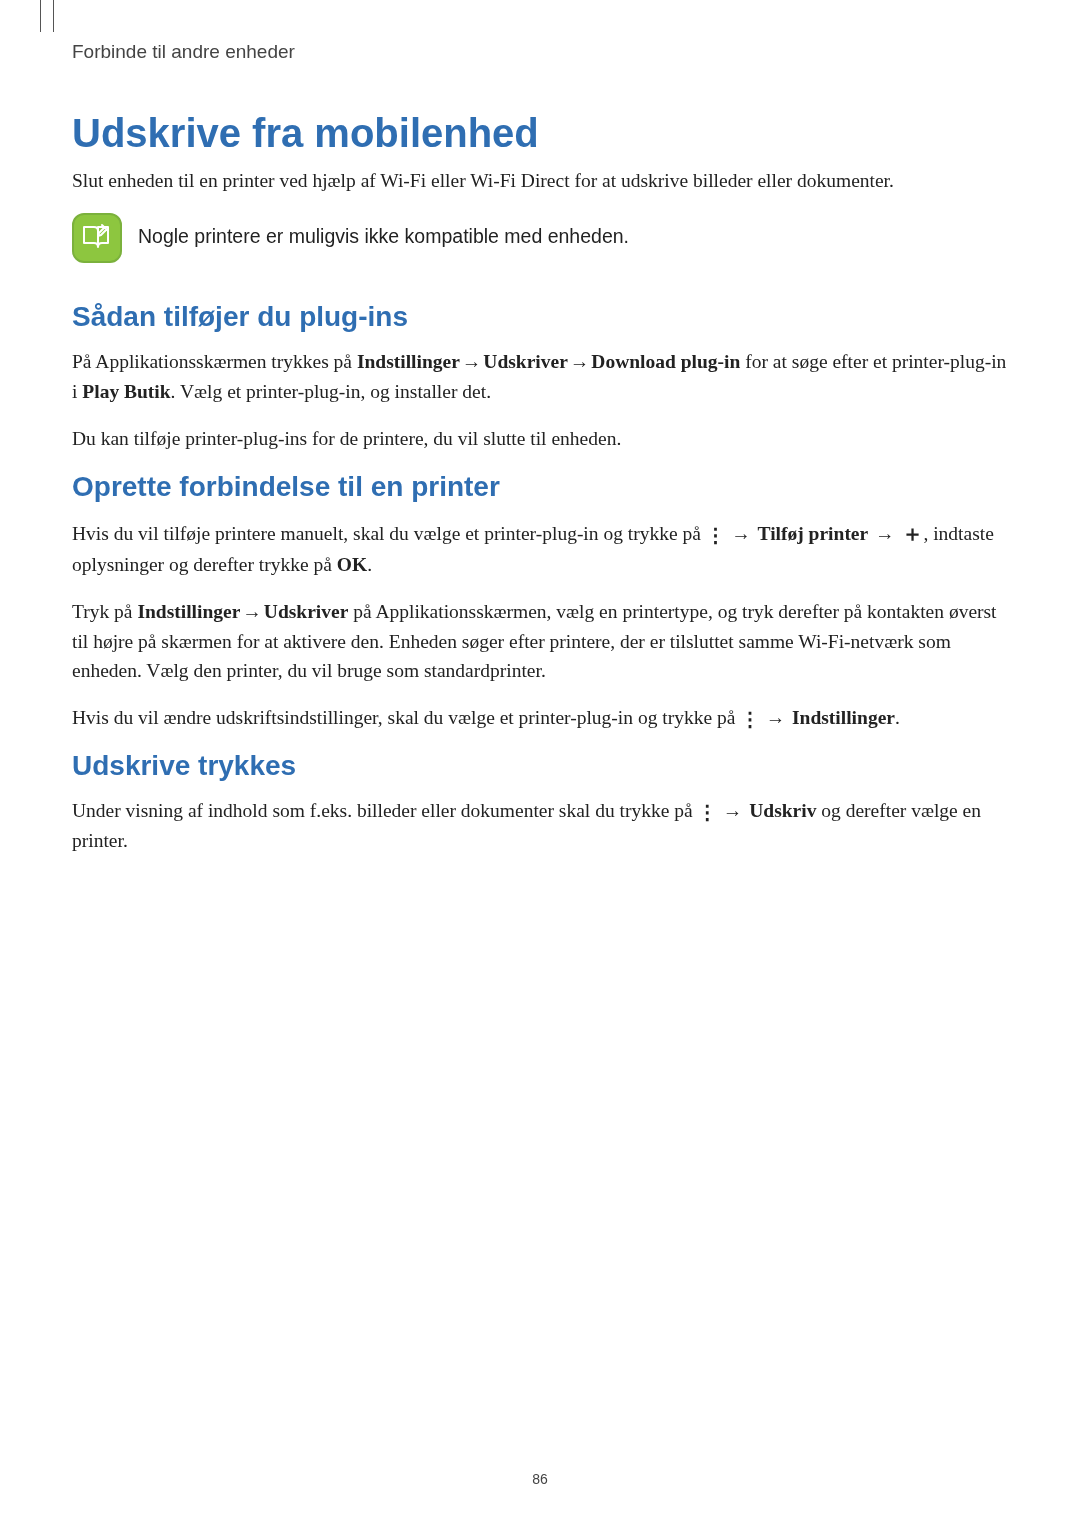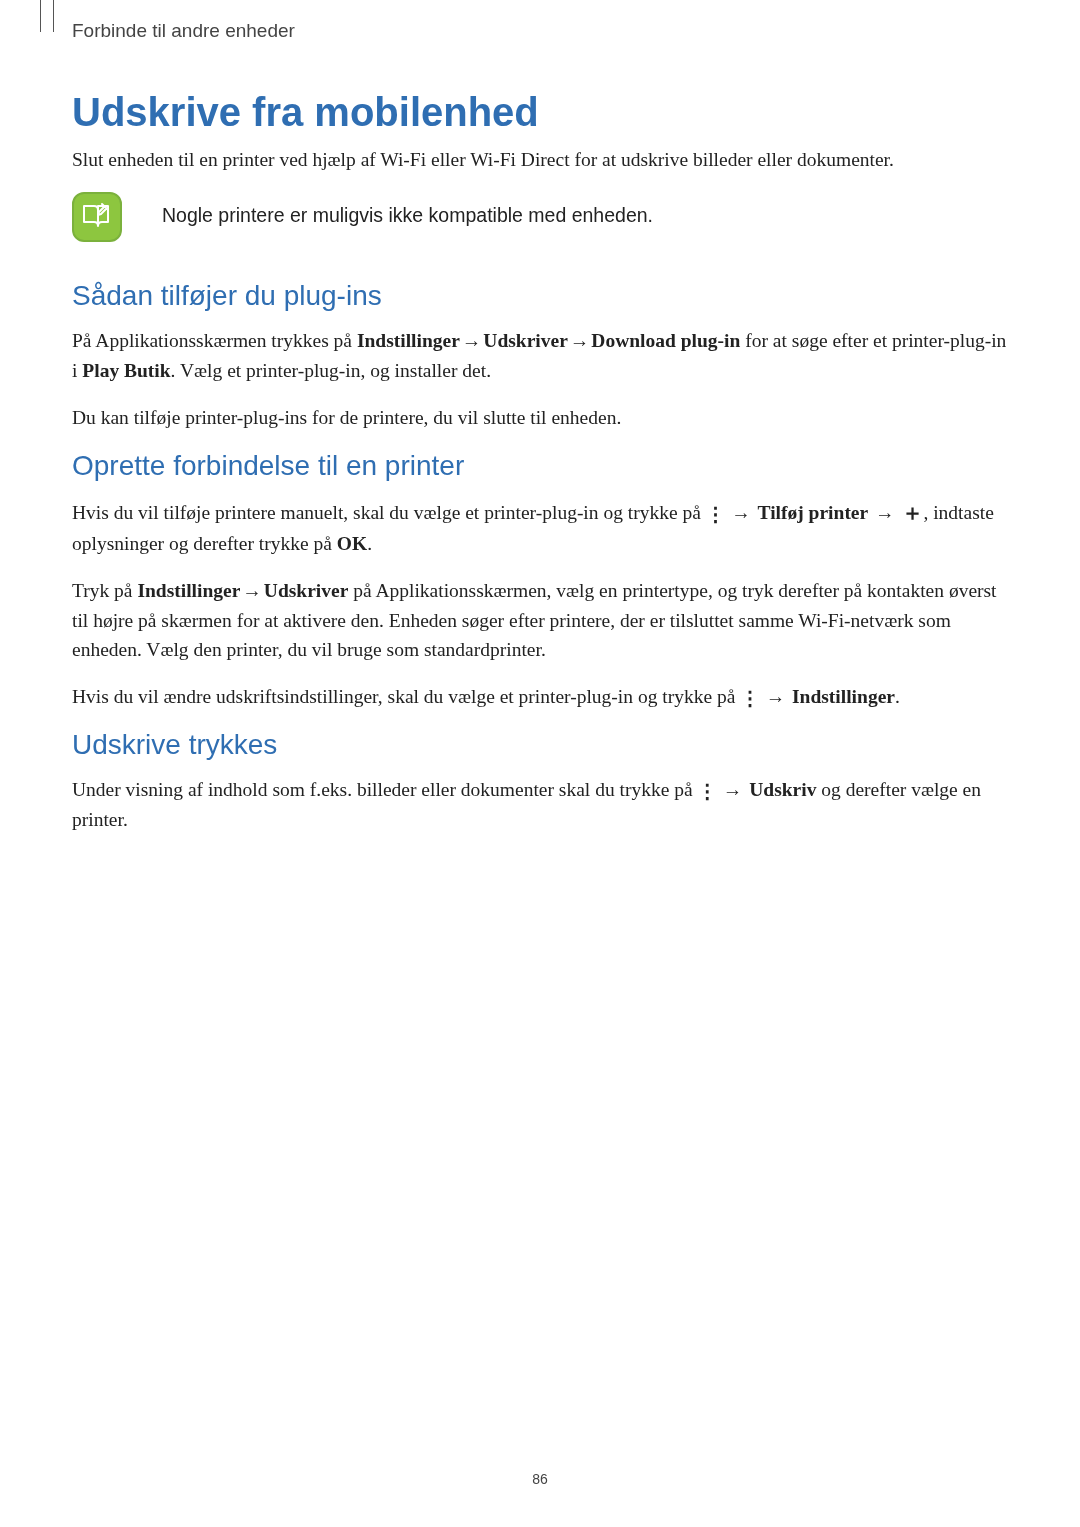--- a/index.html
+++ b/index.html
@@ -18,21 +18,21 @@
   .tab-mark {
     position: absolute;
     left: 40px;
     top: 0;
     width: 12px;
     height: 32px;
     border-left: 1px solid #555;
     border-right: 1px solid #555;
   }
   .page-area {
-    padding: 20px 72px 0 72px;
+    padding: 41px 72px 0 72px;
   }
   .running-header {
     font-size: 19px;
     color: #444;
     margin: 0 0 48px 0;
     font-weight: 400;
   }
   h1.main-title {
     color: #2F6EB2;
     font-weight: 700;
@@ -42,21 +42,21 @@
   p.body {
     font-size: 19.5px;
     line-height: 1.5;
     margin: 0 0 18px 0;
     color: #222;
     font-family: Liberation Serif, serif;
   }
   .note-row {
     display: flex;
     align-items: flex-start;
-    gap: 40px;
+    gap: 16px;
     margin: 16px 0 38px 0;
   }
   .note-icon {
     width: 46px;
     height: 46px;
     border: 2px solid #7BB13C;
     border-radius: 12px;
     background: #8DC63F;
     position: relative;
     flex: 0 0 46px;
@@ -69,21 +69,21 @@
     height: 32px;
   }
   .note-text {
     font-size: 19.5px;
     line-height: 46px;
     color: #222;
   }
   h2.subhead {
     color: #2F6EB2;
     font-size: 28px;
-    font-weight: 400;
+    font-weight: 700;
     margin: 18px 0 14px 0;
   }
   .b { font-weight: 700; }
   .arrow {
     display: inline-block;
     padding: 0 2px;
   }
   .more-dots {
     display: inline-block;
     vertical-align: -0.1em;

